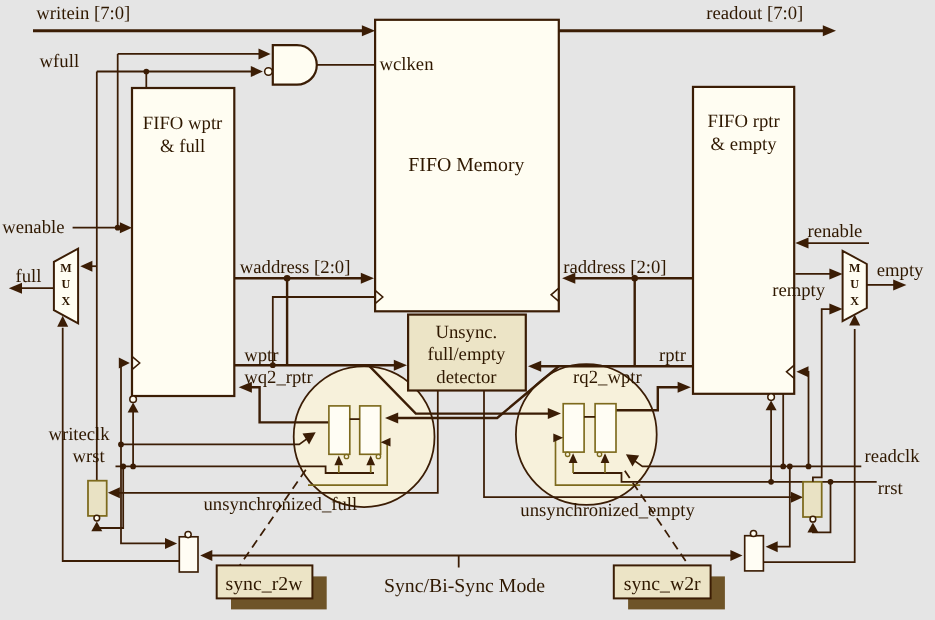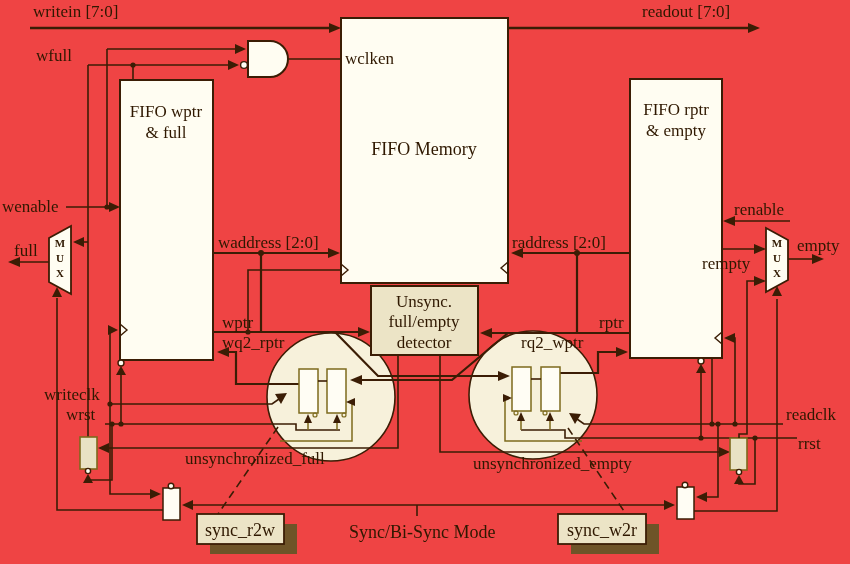--- a/index.html
+++ b/index.html
@@ -2,21 +2,21 @@
 <html><head>
 <meta charset="utf-8">
 <style>
   html,body{margin:0;padding:0;}
   body{
     width:850px;height:564px;
     background:#fffdf2;
     font-family:"Liberation Serif","DejaVu Serif",serif;
     overflow:hidden;
   }
-  #stage{position:relative;width:850px;height:564px;background:#ef4444;}
+  #stage{position:relative;width:850px;height:564px;background:#e5e5e5;}
   svg{position:absolute;left:0;top:0;}
   svg text{
     fill:#2f1800;
     font-family:"Liberation Serif","DejaVu Serif",serif;
   }
   .lbl{font-size:17px;}
   .lbl-big{font-size:18px;}
   .mux-letter{font-size:11px;font-weight:bold;}
   .wire{stroke:#3b1d05;stroke-width:1.6;fill:none;}
   .wire-thick{stroke:#3b1d05;stroke-width:2.6;fill:none;}

